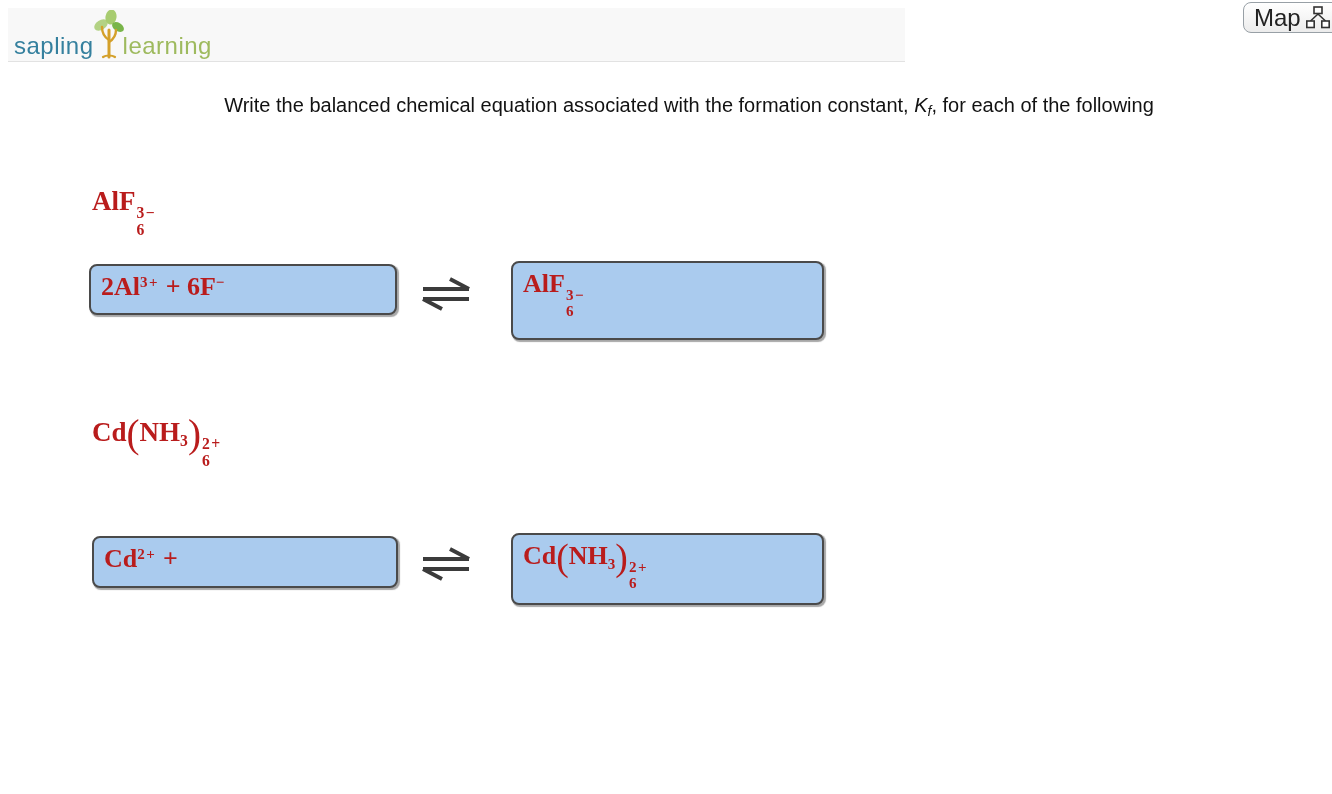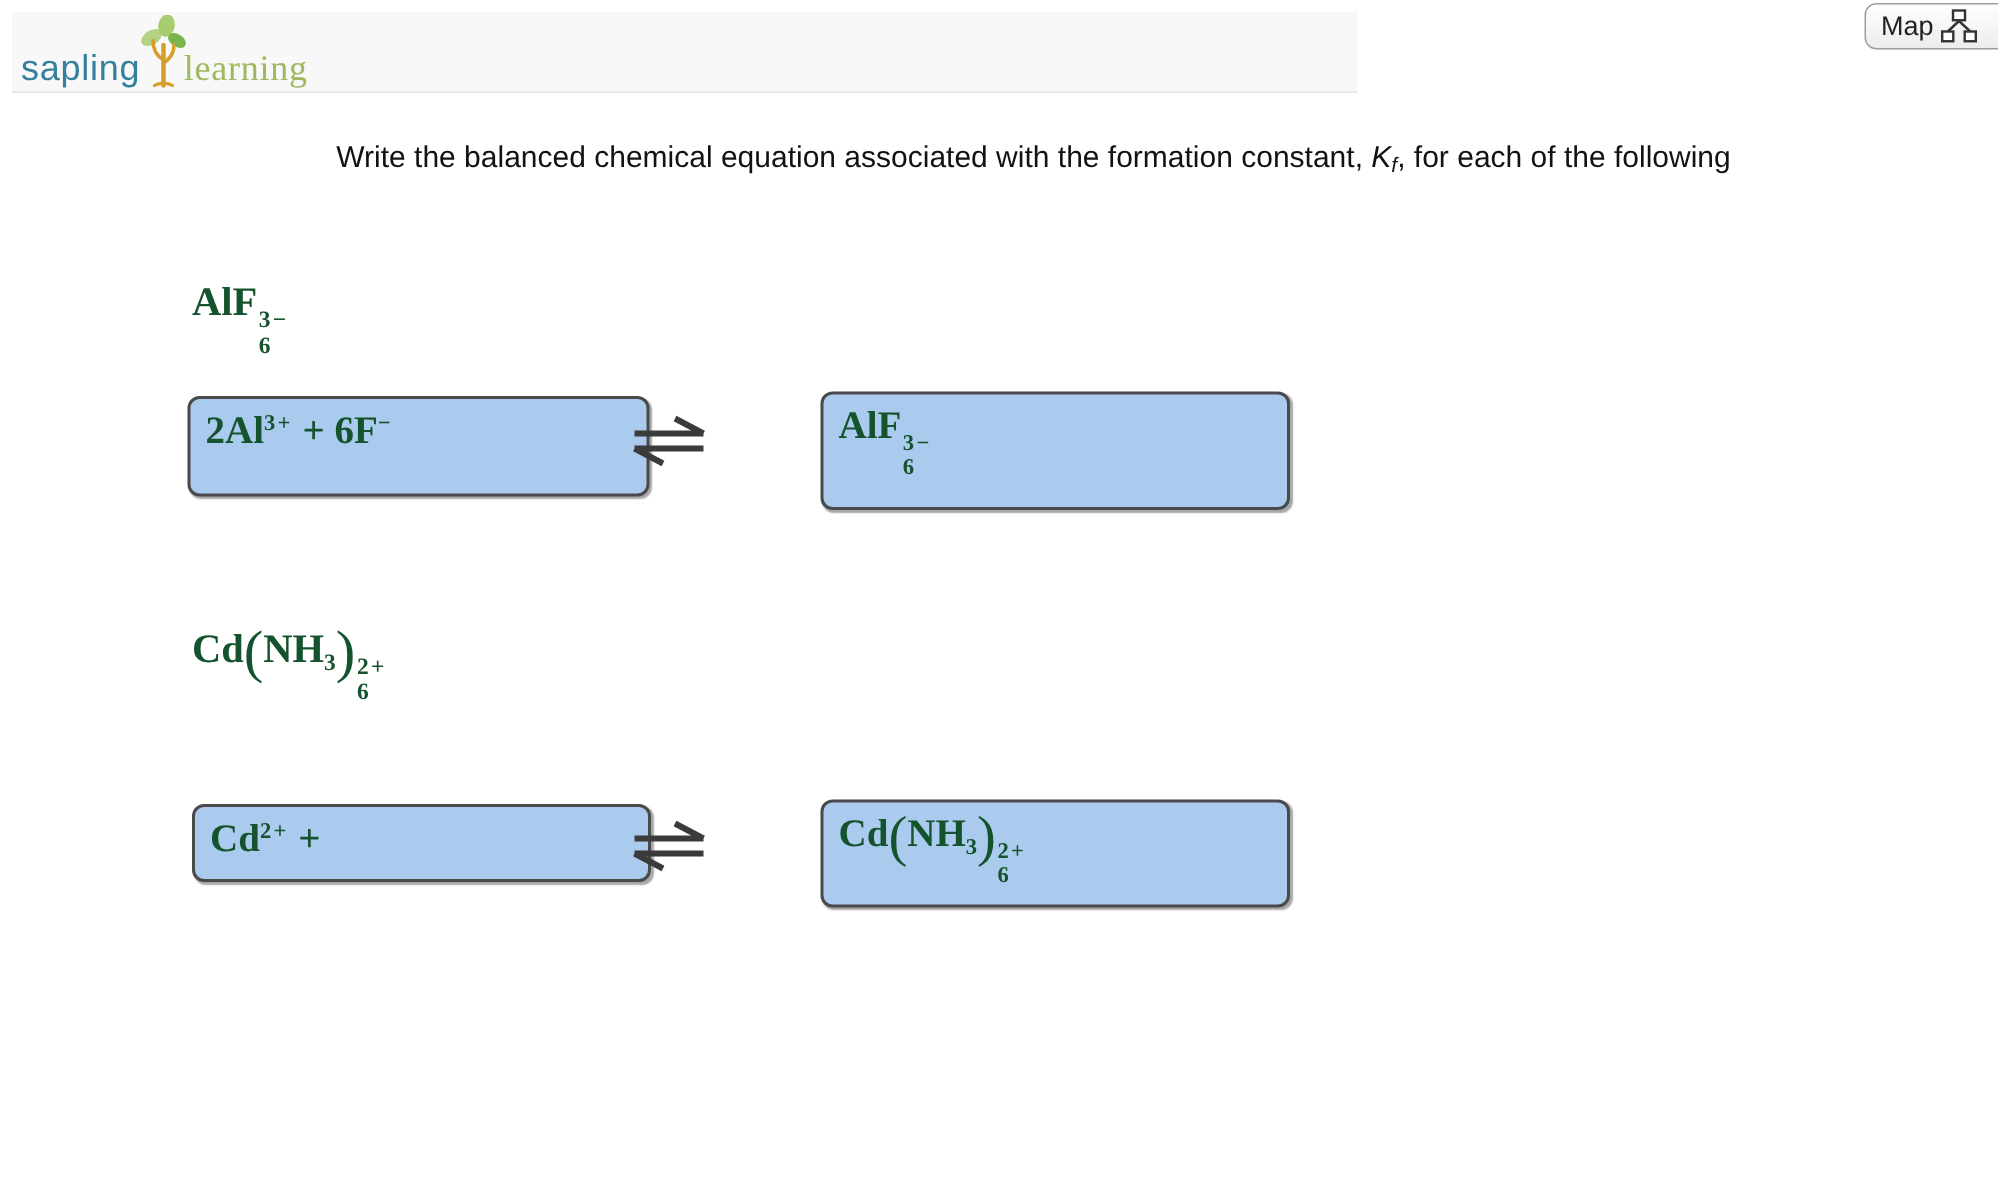--- a/index.html
+++ b/index.html
@@ -7,46 +7,46 @@
   body { position: relative; font-family: "Liberation Sans", "DejaVu Sans", sans-serif; }
 
   
   .header-bar {
     position: absolute; left: 8px; top: 8px; width: 897px; height: 54px;
     background: #f8f8f8; border-bottom: 1px solid #e2e2e2;
     display: flex; align-items: flex-end; padding-left: 6px; padding-bottom: 3px;
   }
   .logo { display: flex; align-items: flex-end; line-height: 1; }
   .logo-word1 { font-size: 24px; color: #35809e; letter-spacing: 0.5px; }
-  .logo-word2 { font-size: 24px; color: #9eba5e; letter-spacing: 0.5px; font-family: Liberation Serif, serif; }
+  .logo-word2 { font-size: 24px; color: #9eba5e; letter-spacing: 0.5px; }
   .logo-tree { width: 36px; height: 50px; margin: 0 -4px 0 -3px; position: relative; top: 2px; }
 
   
   .map-btn {
     position: absolute; left: 1243px; top: 2px; width: 110px; height: 31px;
     border: 1px solid #98a0a6; border-radius: 8px;
     background: linear-gradient(#ffffff, #ececec);
     display: flex; align-items: center; padding-left: 10px; gap: 5px;
     cursor: pointer;
   }
-  .map-btn-label { font-size: 18px; color: #222222; }
+  .map-btn-label { font-size: 24px; color: #222222; }
   .map-icon { width: 24px; height: 23px; }
 
   
   .question {
     position: absolute; left: 89px; top: 90px; width: 1200px;
     font-size: 20px; line-height: 31px; color: #121212; text-align: center;
   }
   .kf-base { font-style: italic; }
   .kf-sub { font-style: italic; font-size: 0.7em; vertical-align: -0.25em; }
 
   
   .formula {
     font-family: "Liberation Serif", "DejaVu Serif", serif;
-    font-weight: bold; color: #14532d; white-space: nowrap; margin-left: 36px;
+    font-weight: bold; color: #b91c1c; white-space: nowrap;
   }
   .frm-t  { }
   .frm-sup { font-size: 0.58em; vertical-align: 0.55em; letter-spacing: 1.5px; }
   .frm-sub { font-size: 0.58em; vertical-align: -0.35em; }
   .frm-paren { font-size: 1.45em; font-weight: 400; vertical-align: -0.16em; line-height: 0; }
   .stack {
     display: inline-flex; flex-direction: column; align-items: flex-start;
     font-size: 0.58em; line-height: 1.05; vertical-align: -0.52em;
     letter-spacing: 1.5px; margin-left: 1px;
   }
@@ -60,21 +60,21 @@
   .answer-box {
     position: absolute;
     background: #aacbee;
     border: 2px solid #4a4a4a;
     border-radius: 8px;
     box-shadow: 1.5px 1.5px 1px rgba(60,60,60,0.45);
     padding: 6px 0 0 10px;
     font-size: 26px;
     cursor: pointer;
   }
-  .box-1-left  { left: 89px;  top: 264px; width: 308px; height: 67px; }
+  .box-1-left  { left: 89px;  top: 264px; width: 308px; height: 51px; }
   .box-1-right { left: 511px; top: 261px; width: 313px; height: 79px; }
   .box-2-left  { left: 92px;  top: 536px; width: 306px; height: 52px; }
   .box-2-right { left: 511px; top: 533px; width: 313px; height: 72px; }
 
   .eq-arrow { position: absolute; width: 52px; height: 36px; }
   .arrow-1 { left: 420px; top: 276px; }
   .arrow-2 { left: 420px; top: 546px; }
 </style>
 </head>
 <body>

